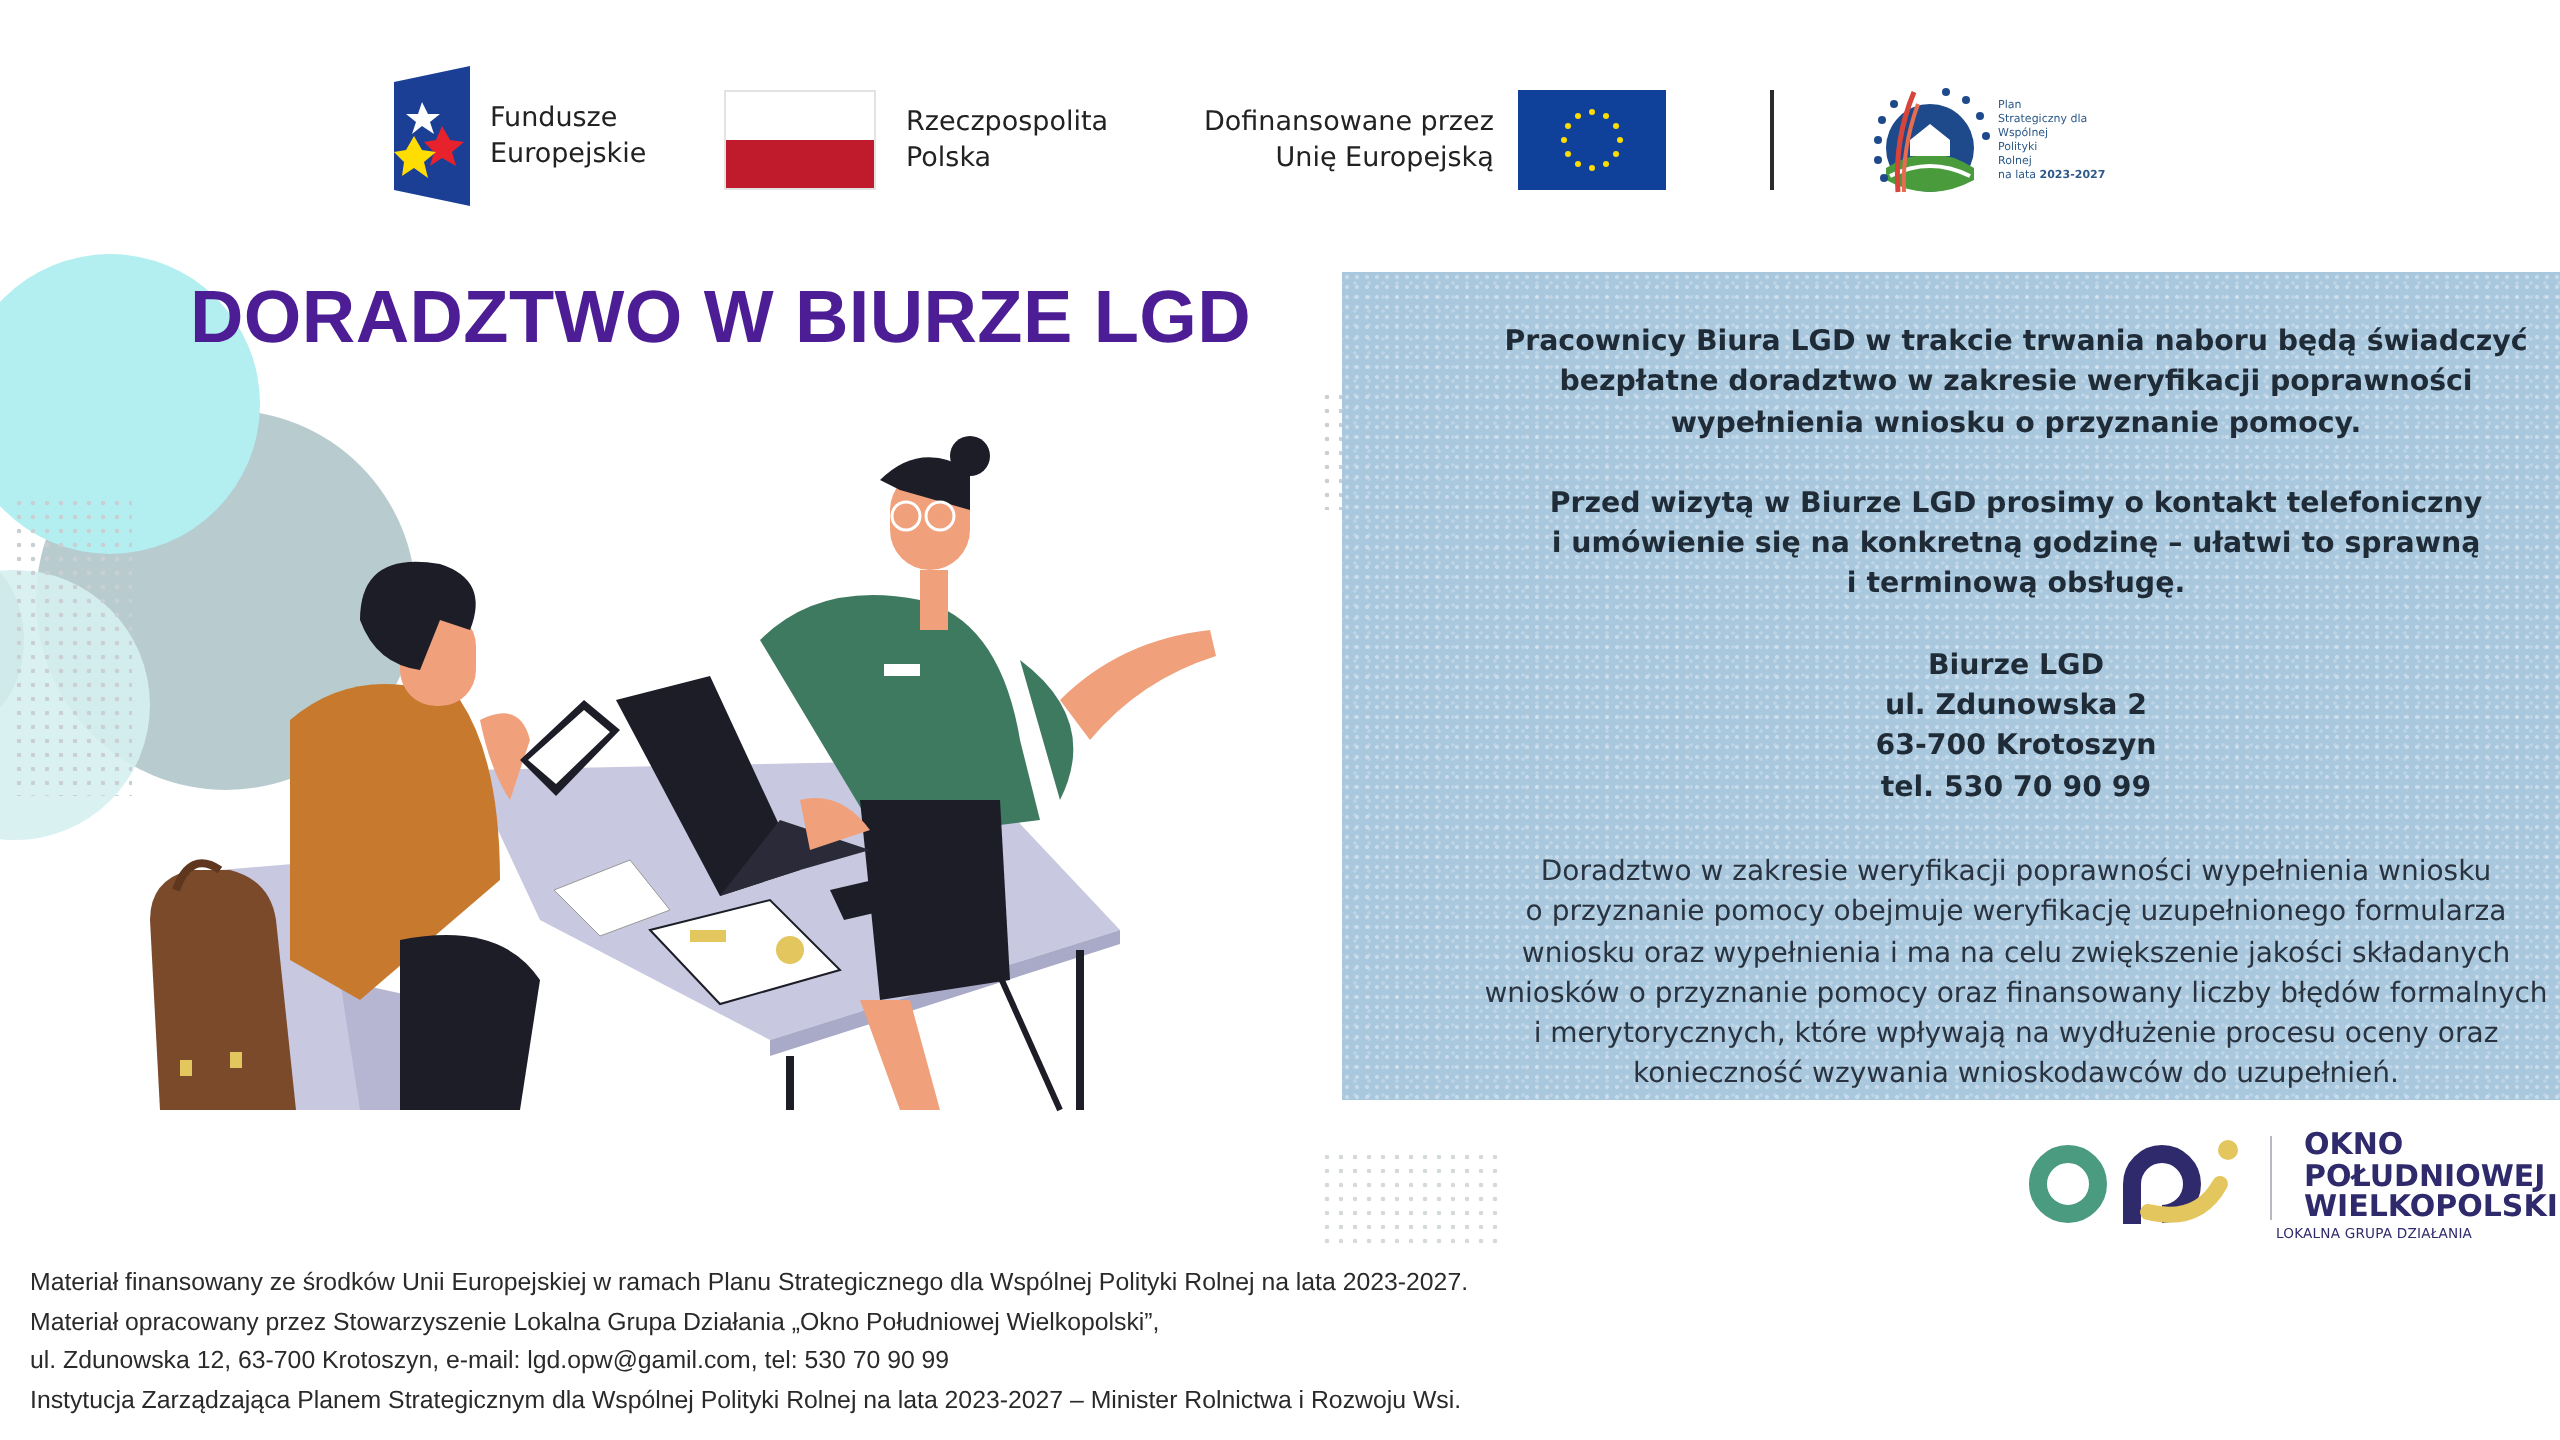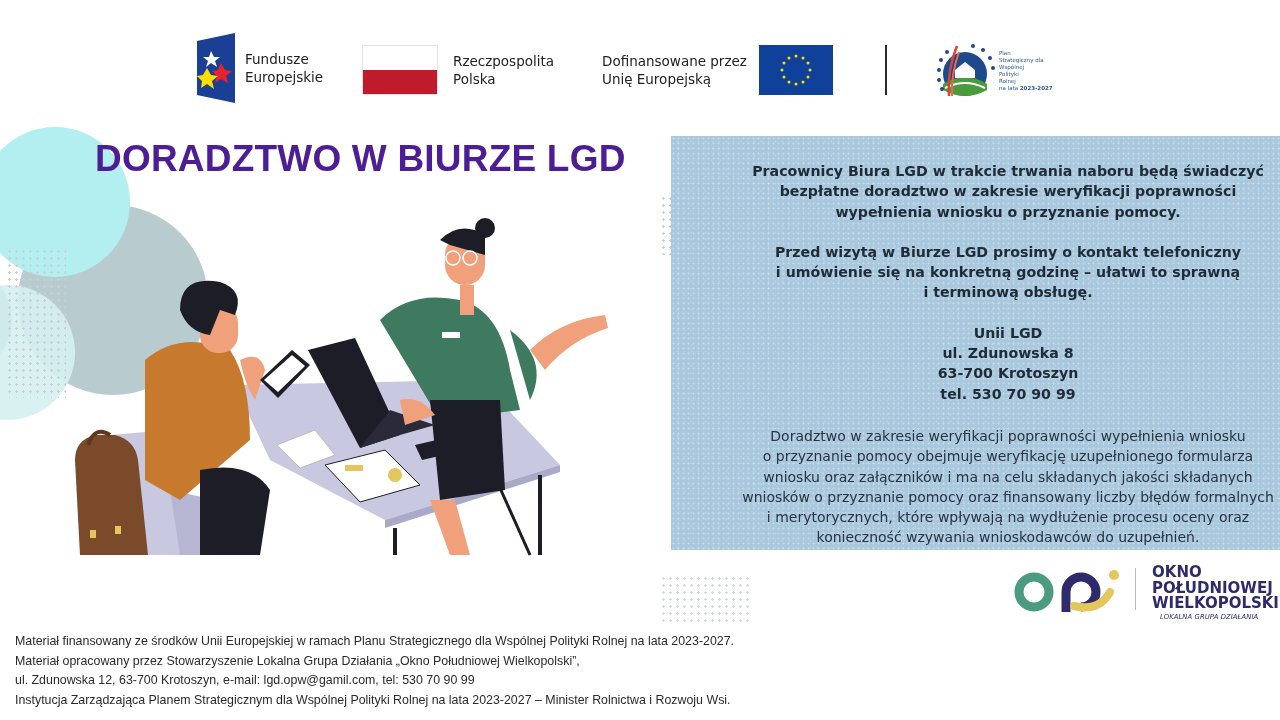--- a/index.html
+++ b/index.html
@@ -10,21 +10,21 @@
   .logo-bar { position: absolute; top: 0; left: 0; width: 1280px; height: 120px; }
   .logo { position: absolute; display: flex; align-items: center; }
   .logo-text { font-family: "DejaVu Sans", sans-serif; font-size: 13.5px; line-height: 18px; color: #222; }
   .fe-logo { left: 197px; top: 33px; }
   .fe-mark { width: 38px; height: 70px; margin-right: 10px; }
   .rp-logo { left: 362px; top: 45px; }
   .pl-flag { width: 76px; height: 50px; border: 1px solid #e3e3e3; margin-right: 15px; display: flex; flex-direction: column; }
   .pl-flag .w { flex: 1; background: #ffffff; }
   .pl-flag .r { flex: 1; background: #c01b2c; }
   .eu-logo { left: 602px; top: 45px; }
-  .eu-logo .logo-text { margin-right: 12px; }
+  .eu-logo .logo-text { text-align: right; margin-right: 12px; }
   .eu-flag { width: 74px; height: 50px; background: #10419a; position: relative; }
   .divider-v { position: absolute; left: 885px; top: 45px; width: 2px; height: 50px; background: #2b2b2b; }
   .psp-logo { left: 933px; top: 40px; }
   .psp-mark { width: 62px; height: 62px; margin-right: 4px; }
   .psp-text { font-family: "DejaVu Sans", sans-serif; font-size: 5.5px; line-height: 7px; color: #2d5a8a; }
   .psp-text b { color: #2d5a8a; }
 
   
   .circle { position: absolute; border-radius: 50%; }
   .c1 { left: -20px; top: 127px; width: 150px; height: 150px; background: #b3eef0; }
@@ -57,22 +57,22 @@
   .p2 { margin-top: 20px; }
   .p3 { margin-top: 20px; }
   .p4 { margin-top: 22px; font-weight: 400; font-size: 14px; line-height: 20.3px; color: #2a3340; }
 
   
   .opw-logo { position: absolute; left: 1014px; top: 562px; width: 240px; height: 62px; }
   .opw-mark { position: absolute; left: 0; top: 0; width: 110px; height: 62px; }
   .opw-sep { position: absolute; left: 121px; top: 6px; width: 1px; height: 42px; background: #b9b9c4; }
   .opw-name { position: absolute; left: 138px; top: 3px; font-family: "DejaVu Sans", sans-serif; font-weight: 700;
               font-size: 15px; line-height: 15.5px; color: #2e2a6b; }
-  .opw-sub { position: absolute; left: 146px; top: 51px; font-family: "DejaVu Sans", sans-serif; font-size: 6.8px;
-             color: #2e2a6b; white-space: nowrap; letter-spacing: 0.1px; font-style: italic; }
+  .opw-sub { position: absolute; left: 124px; top: 51px; font-family: "DejaVu Sans", sans-serif; font-size: 6.8px;
+             color: #2e2a6b; white-space: nowrap; letter-spacing: 0.1px; }
 
   
   .footer { position: absolute; left: 15px; top: 632px; width: 1280px; text-align: left;
             font-family: "Liberation Sans", sans-serif; font-size: 12.4px; line-height: 19.5px; color: #2a2a2a; }
 </style>
 </head>
 <body>
 
 <div class="logo-bar">
 
@@ -227,29 +227,29 @@
     <span>Pracownicy Biura LGD w trakcie trwania naboru będą świadczyć</span><br>
     <span>bezpłatne doradztwo w zakresie weryfikacji poprawności</span><br>
     <span>wypełnienia wniosku o przyznanie pomocy.</span>
   </p>
   <p class="info-p p2">
     <span>Przed wizytą w Biurze LGD prosimy o kontakt telefoniczny</span><br>
     <span>i umówienie się na konkretną godzinę – ułatwi to sprawną</span><br>
     <span>i terminową obsługę.</span>
   </p>
   <p class="info-p p3">
-    <span>Unii LGD</span><br>
-    <span>ul. Zdunowska 8</span><br>
+    <span>Biurze LGD</span><br>
+    <span>ul. Zdunowska 2</span><br>
     <span>63-700 Krotoszyn</span><br>
     <span>tel. 530 70 90 99</span>
   </p>
   <p class="info-p p4">
     <span>Doradztwo w zakresie weryfikacji poprawności wypełnienia wniosku</span><br>
     <span>o przyznanie pomocy obejmuje weryfikację uzupełnionego formularza</span><br>
-    <span>wniosku oraz załączników i ma na celu składanych jakości składanych</span><br>
+    <span>wniosku oraz wypełnienia i ma na celu zwiększenie jakości składanych</span><br>
     <span>wniosków o przyznanie pomocy oraz finansowany liczby błędów formalnych</span><br>
     <span>i merytorycznych, które wpływają na wydłużenie procesu oceny oraz</span><br>
     <span>konieczność wzywania wnioskodawców do uzupełnień.</span>
   </p>
 </section>
 
 <div class="opw-logo">
   <svg class="opw-mark" viewBox="0 0 110 62">
     <circle cx="20" cy="30" r="15" fill="none" stroke="#4a9b7f" stroke-width="9"></circle>
     <path d="M52,50 L52,30 A15 15 0 1 1 67 45" fill="none" stroke="#2e2a6b" stroke-width="9"></path>

